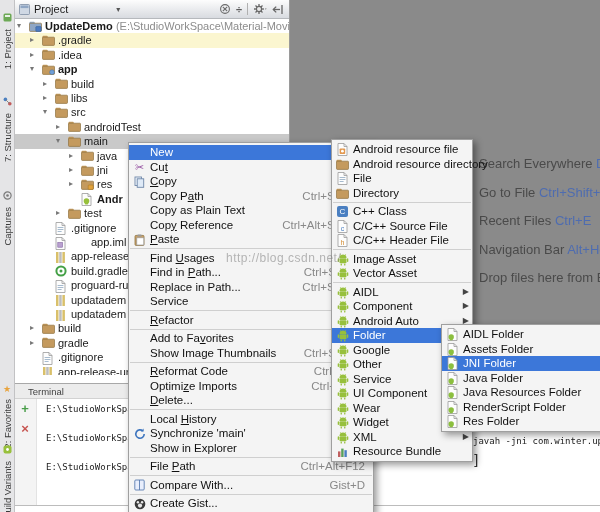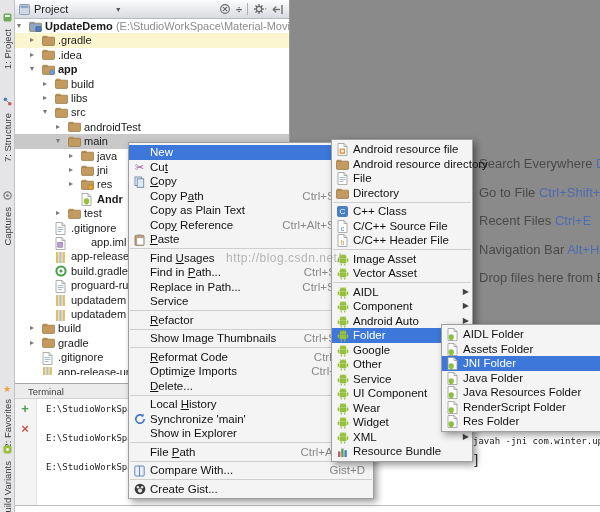--- a/index.html
+++ b/index.html
@@ -403,20 +403,21 @@
             <rect x="2.8" y="3.8" width="7" height="7.2" fill="#fff" stroke="#9a9a9a" stroke-width=".7"></rect>
           </svg></span><span class="sc">Ctrl+V</span><span><span class="mn">P</span>aste</span></div>
       <div class="msep"></div>
       <div class="mi"><span class="sc">Alt+F7</span><span>Find <span class="mn">U</span>sages</span></div>
       <div class="mi"><span class="sc">Ctrl+Shift+F</span><span>Find in <span class="mn">P</span>ath...</span></div>
       <div class="mi"><span class="sc">Ctrl+Shift+R</span><span>Replace in Path...</span></div>
       <div class="mi"><span>Service</span><span class="marrow"></span></div>
       <div class="msep"></div>
       <div class="mi"><span><span class="mn">R</span>efactor</span><span class="marrow"></span></div>
       <div class="msep"></div>
+      <div class="mi"><span>Add to Fa<span class="mn">v</span>orites</span><span class="marrow"></span></div>
       <div class="mi"><span class="sc">Ctrl+Shift+T</span><span>Show Image Thumbnails</span></div>
       <div class="msep"></div>
       <div class="mi"><span class="sc">Ctrl+Alt+L</span><span><span class="mn">R</span>eformat Code</span></div>
       <div class="mi"><span class="sc">Ctrl+Alt+O</span><span>Optimi<span class="mn">z</span>e Imports</span></div>
       <div class="mi"><span class="sc">Delete</span><span><span class="mn">D</span>elete...</span></div>
       <div class="msep"></div>
       <div class="mi"><span>Local <span class="mn">H</span>istory</span><span class="marrow"></span></div>
       <div class="mi"><span class="micon icon"><svg width="12" height="12" viewBox="0 0 12 12">
             <path d="M10.2 6a4.2 4.2 0 1 1-1.3-3" fill="none" stroke="#3f76bf" stroke-width="1.6"></path>
             <path d="M9.6.6v2.8H6.8z" fill="#3f76bf"></path>

